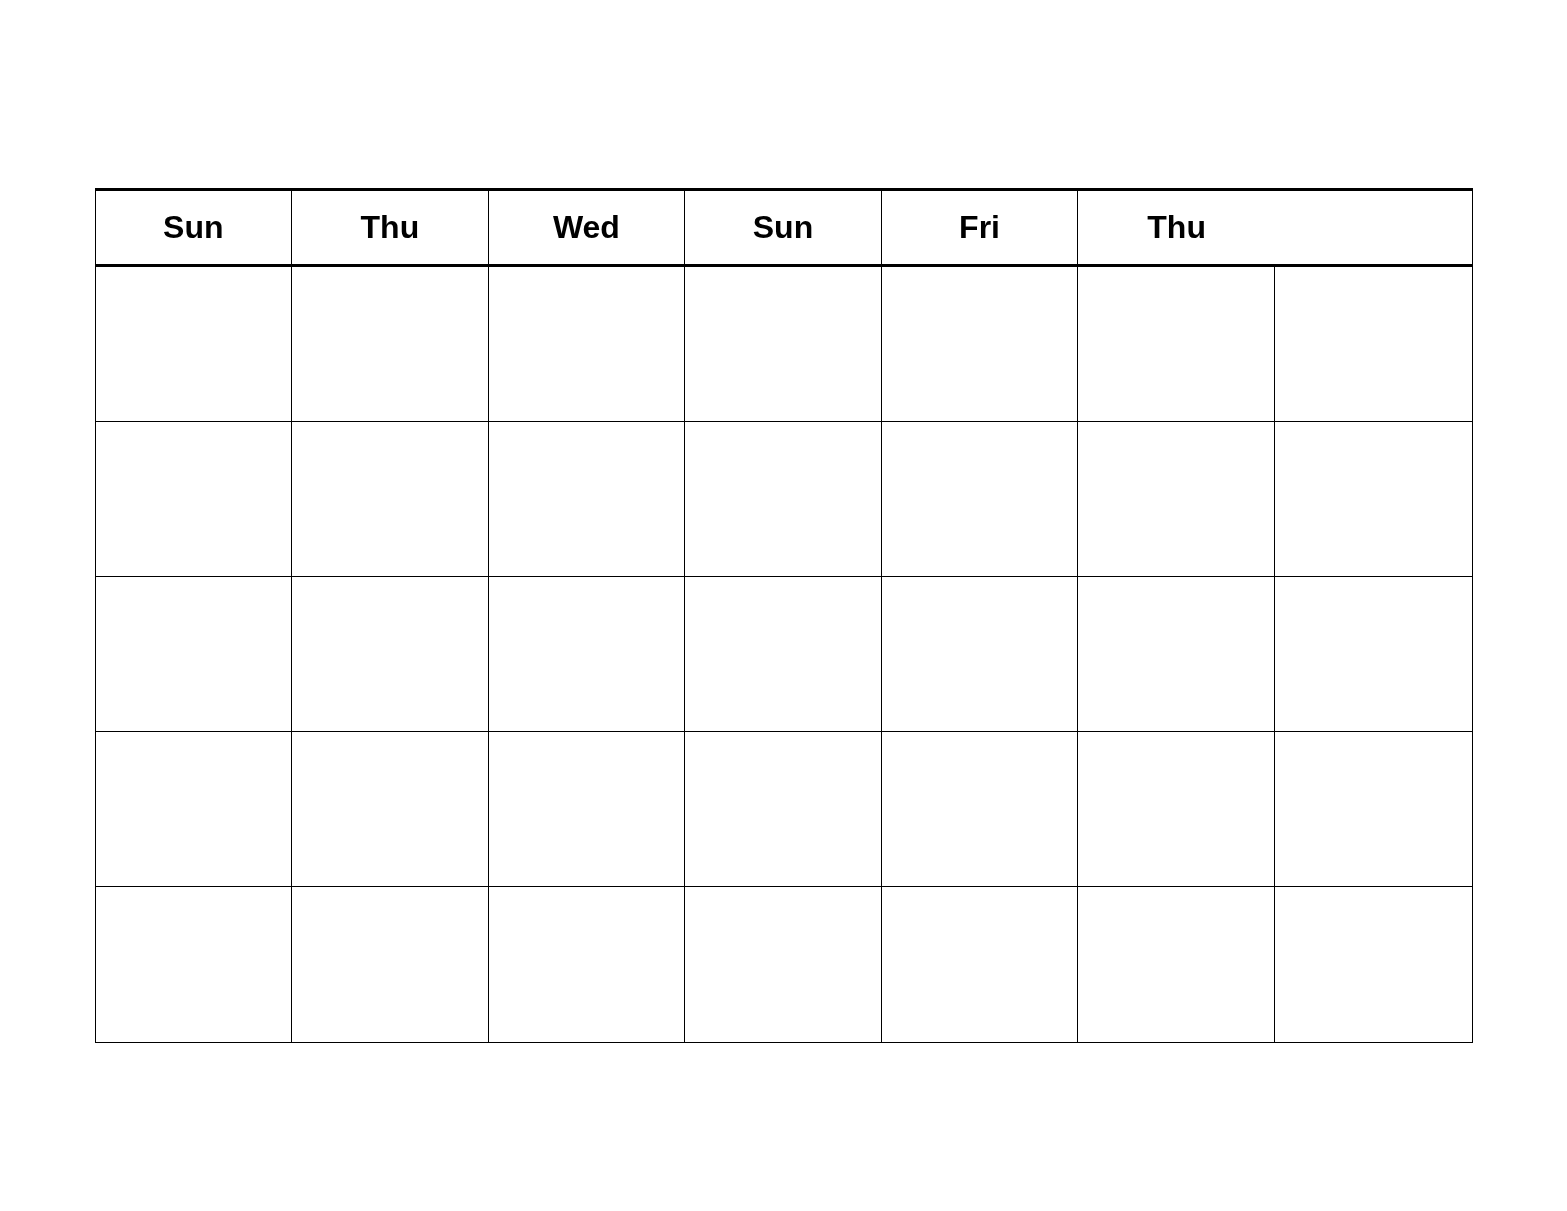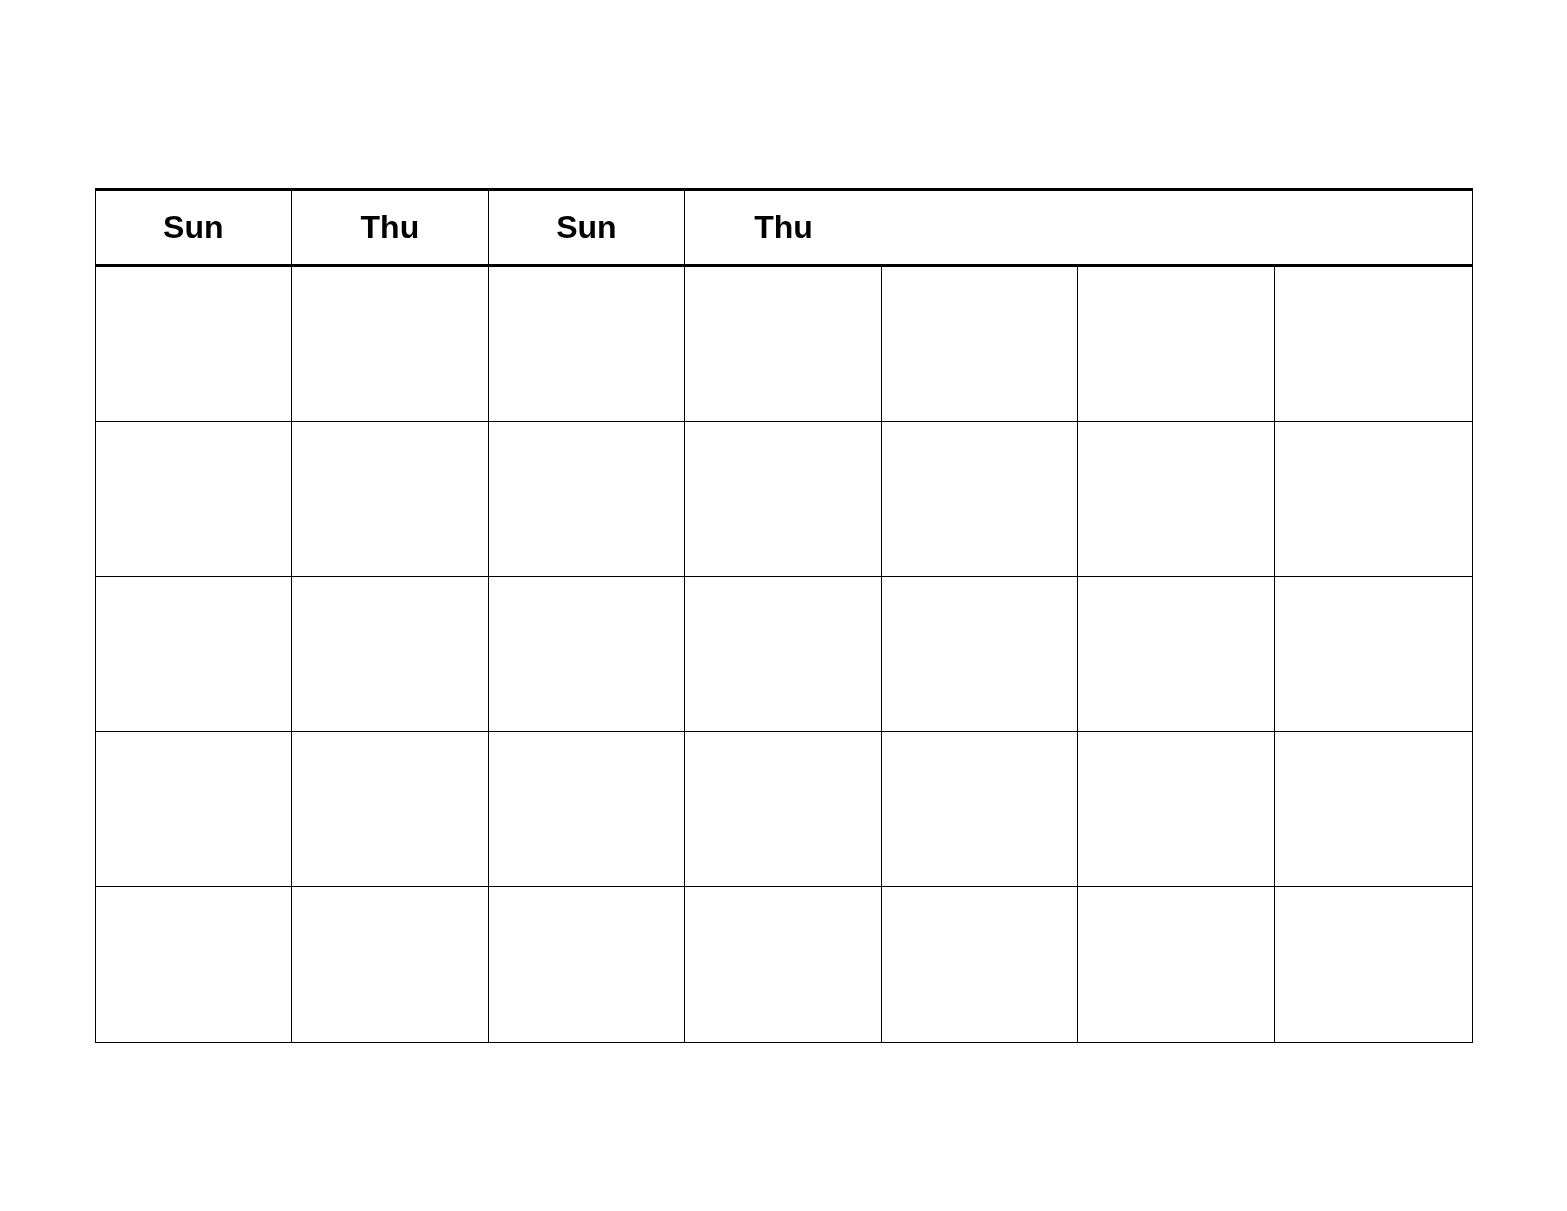--- a/index.html
+++ b/index.html
@@ -77,21 +77,23 @@
     }
   </style>
 </head>
 <body>
 
 <div class="page-wrapper">
   <div class="calendar-container">
     <div class="calendar-header">
       <div class="day-header">Sun</div>
       <div class="day-header">Thu</div>
+      <div class="day-header">Wed</div>
       <div class="day-header">Sun</div>
+      <div class="day-header">Fri</div>
       <div class="day-header">Thu</div>
     </div>
     <div class="calendar-body">
       <div class="calendar-row">
         <div class="calendar-cell"></div>
         <div class="calendar-cell"></div>
         <div class="calendar-cell"></div>
         <div class="calendar-cell"></div>
         <div class="calendar-cell"></div>
         <div class="calendar-cell"></div>

